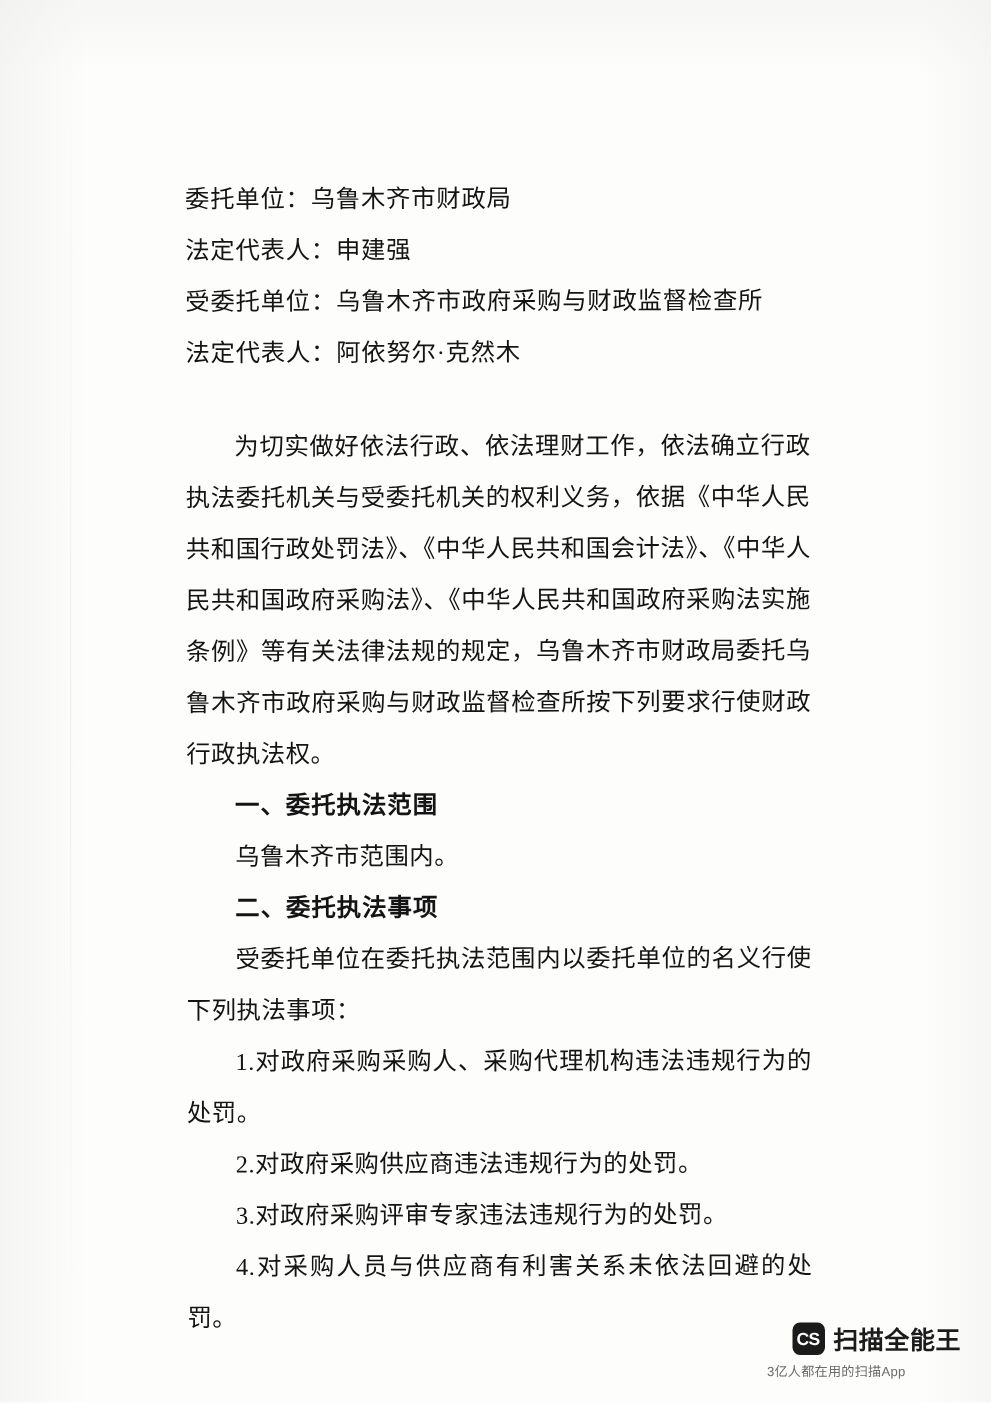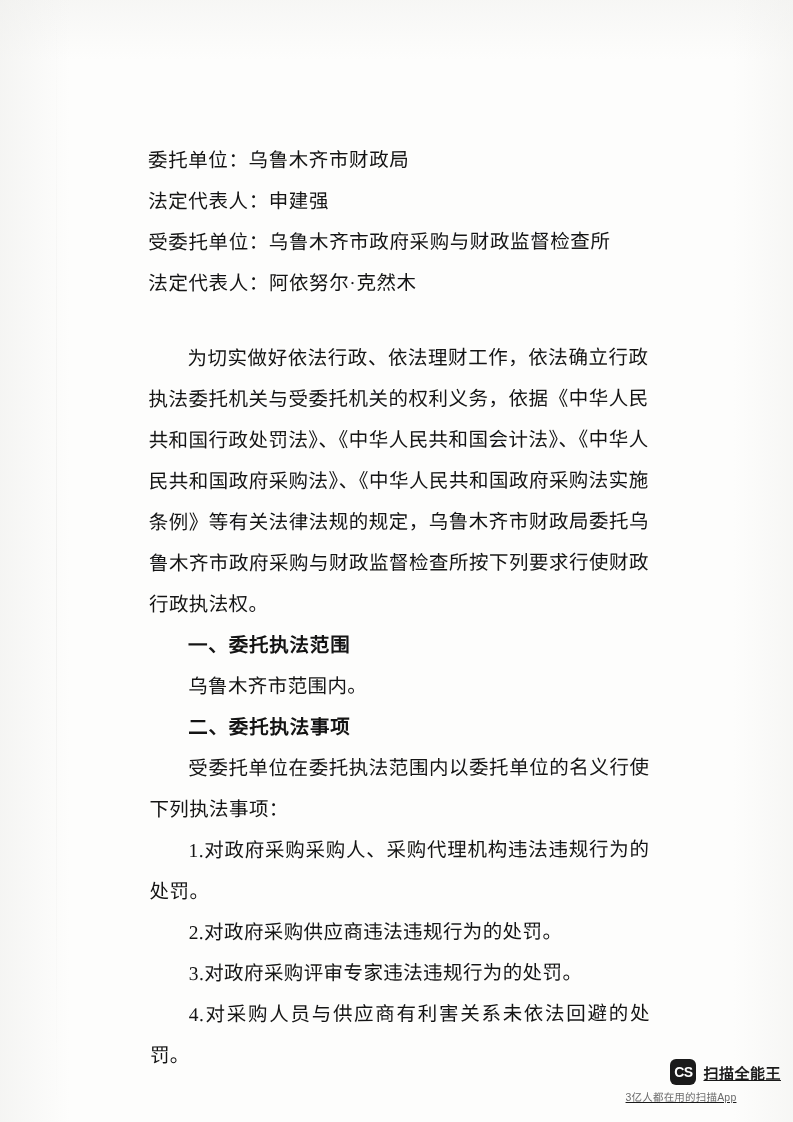--- a/index.html
+++ b/index.html
@@ -68,25 +68,24 @@
 
   
   .content {
     transform: rotate(-0.12deg);
     transform-origin: top left;
   }
 
   
   .watermark {
     position: absolute;
-    right: 12px;
+    right: 24px;
     bottom: 18px;
     text-align: left;
     width: 200px;
-    text-decoration: underline;
   }
   .wm-row {
     display: flex;
     align-items: center;
     gap: 7px;
     justify-content: flex-end;
   }
   .wm-badge {
     width: 26px;
     height: 26px;
@@ -95,21 +94,21 @@
     color: #ffffff;
     font-family: "Liberation Sans", sans-serif;
     font-size: 14px;
     font-weight: bold;
     line-height: 26px;
     text-align: center;
     letter-spacing: -0.5px;
   }
   .wm-title {
     font-family: "Liberation Sans", sans-serif;
-    font-size: 15px;
+    font-size: 20px;
     font-weight: bold;
     color: #1b1b1b;
     letter-spacing: 0.5px;
   }
   .wm-sub {
     margin-top: 4px;
     text-align: center;
     font-family: "Liberation Sans", sans-serif;
     font-size: 10.5px;
     color: #6b6b6b;

